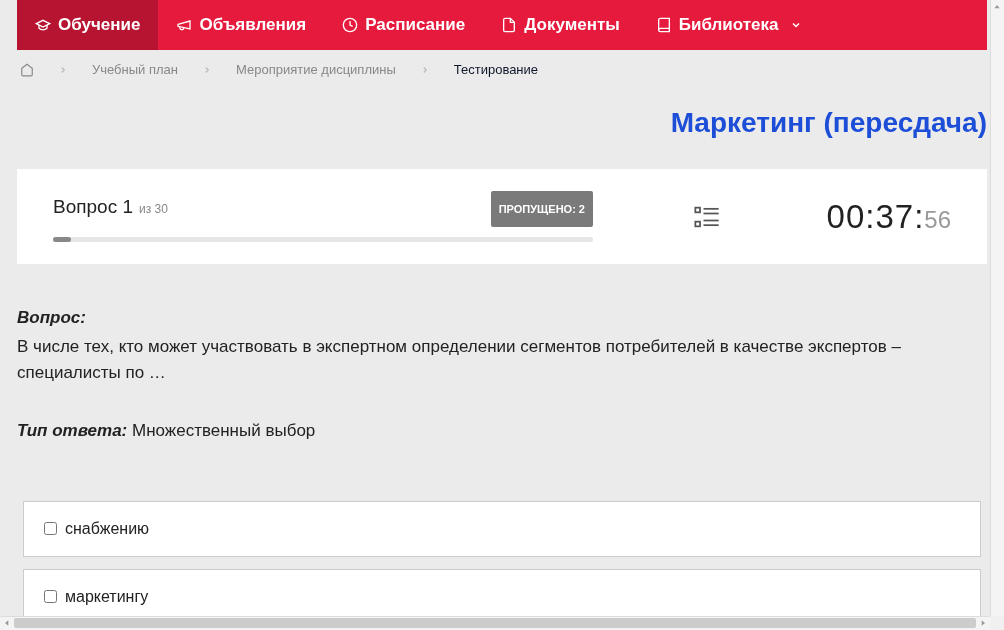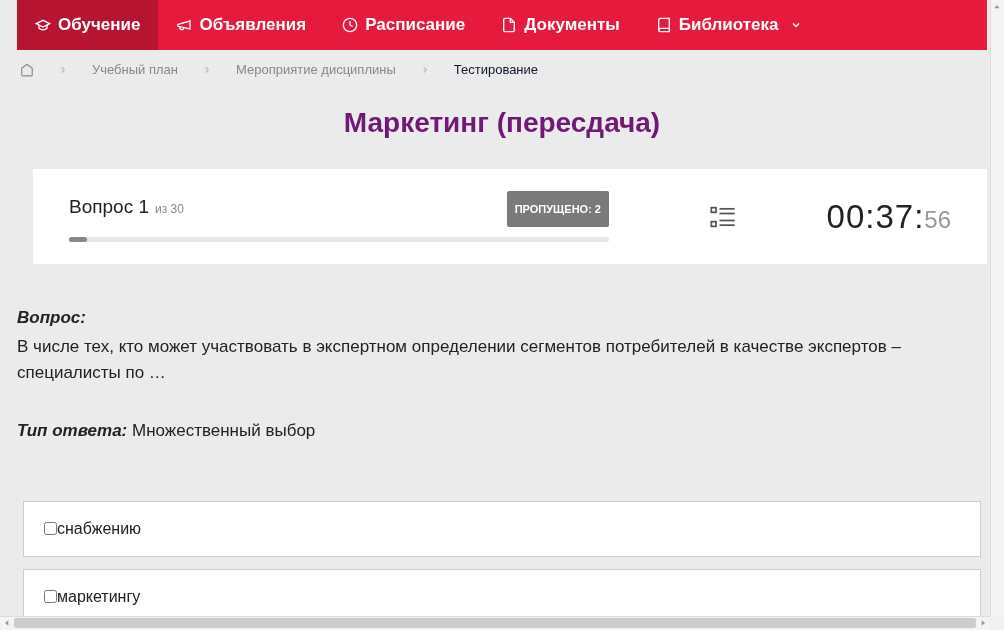--- a/index.html
+++ b/index.html
@@ -16,23 +16,23 @@
     .chevron-small svg { width: 12px; height: 12px; }
     
     .breadcrumb { display: flex; align-items: center; padding: 12px 0 0 3px; gap: 24px; font-size: 13px; }
     .bc-home { width: 14px; height: 14px; color: #888; cursor: pointer; }
     .bc-home svg { width: 14px; height: 14px; }
     .bc-sep { color: #bbb; width: 10px; height: 10px; display: inline-flex; }
     .bc-sep svg { width: 10px; height: 10px; }
     .bc-link { color: #888; cursor: pointer; }
     .bc-current { color: #0f172a; }
     
-    .page-title { text-align: center; color: #701a75; font-size: 28px; font-weight: 600; margin: 30px 0 30px 0; }
-    
-    .status-bar { background: #fff; padding: 22px 36px; display: flex; align-items: center; margin-left: 16px; }
+    .page-title { text-align: right; color: #1d4ed8; font-size: 28px; font-weight: 600; margin: 30px 0 30px 0; }
+    
+    .status-bar { background: #fff; padding: 22px 36px; display: flex; align-items: center; }
     .status-left { flex: 0 0 540px; }
     .question-line { display: flex; align-items: baseline; justify-content: space-between; margin-bottom: 10px; }
     .question-label { display: flex; align-items: baseline; gap: 6px; }
     .qnum { font-size: 19px; font-weight: 400; color: #222; }
     .qtotal { font-size: 12px; color: #888; }
     .skipped-badge { background: #7a7a7a; color: #fff; font-size: 11px; padding: 12px 8px; border-radius: 2px; font-weight: 600; }
     .prog-track { width: 100%; height: 5px; background: #e6e6e6; border-radius: 3px; }
     .prog-fill { height: 100%; background: #888; border-radius: 3px; width: 3.3%; }
     
     .status-mid { flex: 0 0 auto; padding: 0 60px 0 100px; display: flex; align-items: center; }
@@ -43,21 +43,21 @@
     .timer-main { font-size: 33px; color: #222; font-weight: 400; letter-spacing: 1px; }
     .timer-sec { font-size: 24px; color: #999; font-weight: 400; }
     
     .question-body { padding: 44px 0 0 0; }
     .q-heading { font-size: 17px; font-style: italic; font-weight: 700; color: #222; margin-bottom: 6px; }
     .q-text { font-size: 17px; color: #222; line-height: 1.55; margin-bottom: 34px; }
     .ans-type-line { font-size: 17px; color: #222; margin-bottom: 30px; }
     .ans-type-label { font-style: italic; font-weight: 700; }
     
     .options { padding: 30px 6px 0 6px; }
-    .option { background: #fff; border: 1px solid #ccc; padding: 18px 20px; margin-bottom: 12px; display: flex; align-items: center; gap: 0; cursor: pointer; }
+    .option { background: #fff; border: 1px solid #ccc; padding: 18px 20px; margin-bottom: 12px; display: flex; align-items: center; gap: 8px; cursor: pointer; }
     .option input { width: 13px; height: 13px; }
     .option-label { font-size: 16px; color: #222; }
     
     .scroll-corner-right { position: absolute; right: 0; top: 0; width: 14px; height: 616px; background: #f4f4f4; border-left: 1px solid #dcdcdc; }
     .scroll-arrow-up { position: absolute; right: 0; top: 0; width: 14px; height: 14px; display: flex; align-items: center; justify-content: center; color: #999; }
     .scroll-arrow-up svg, .scroll-arrow-down svg, .scroll-arrow-left svg, .scroll-arrow-right2 svg { width: 8px; height: 8px; }
     
     .scroll-bottom { position: absolute; left: 0; bottom: 0; width: 1004px; height: 14px; background: #f4f4f4; border-top: 1px solid #dcdcdc; }
     .scroll-arrow-left { position: absolute; left: 0; bottom: 0; width: 14px; height: 14px; display: flex; align-items: center; justify-content: center; color: #999; }
     .scroll-arrow-right2 { position: absolute; right: 14px; bottom: 0; width: 14px; height: 14px; display: flex; align-items: center; justify-content: center; color: #999; }

